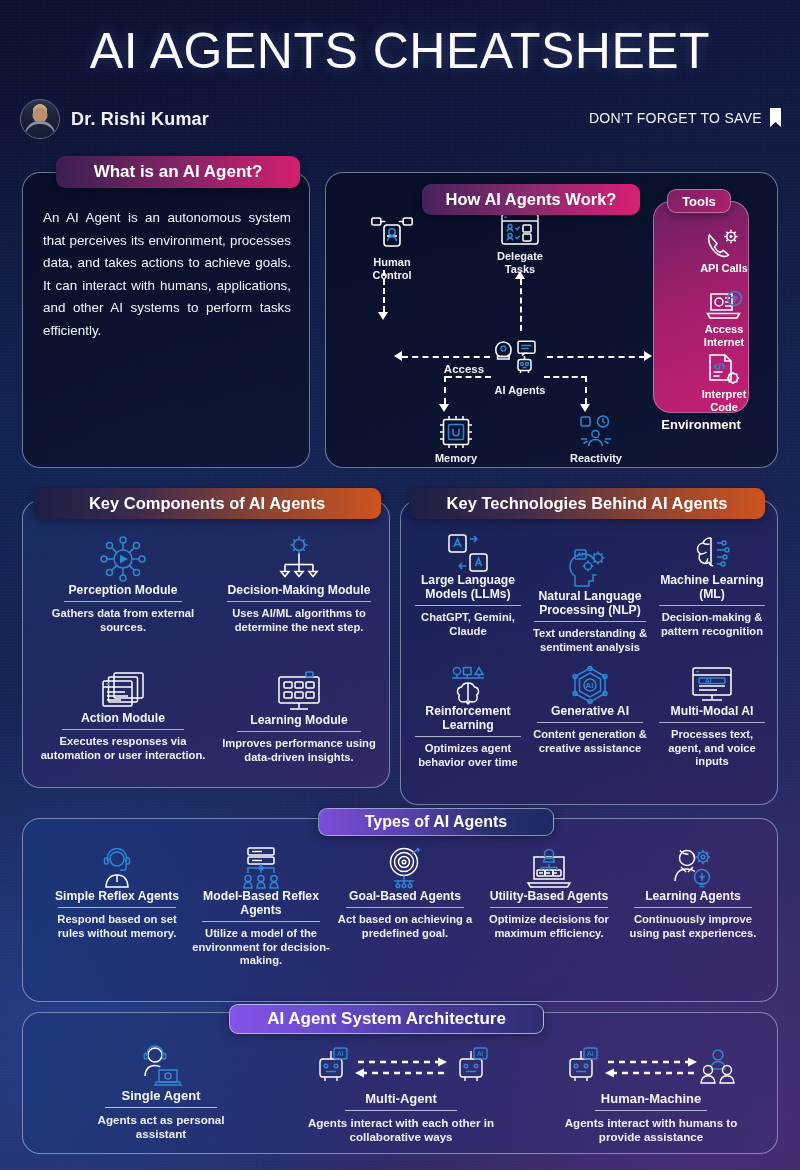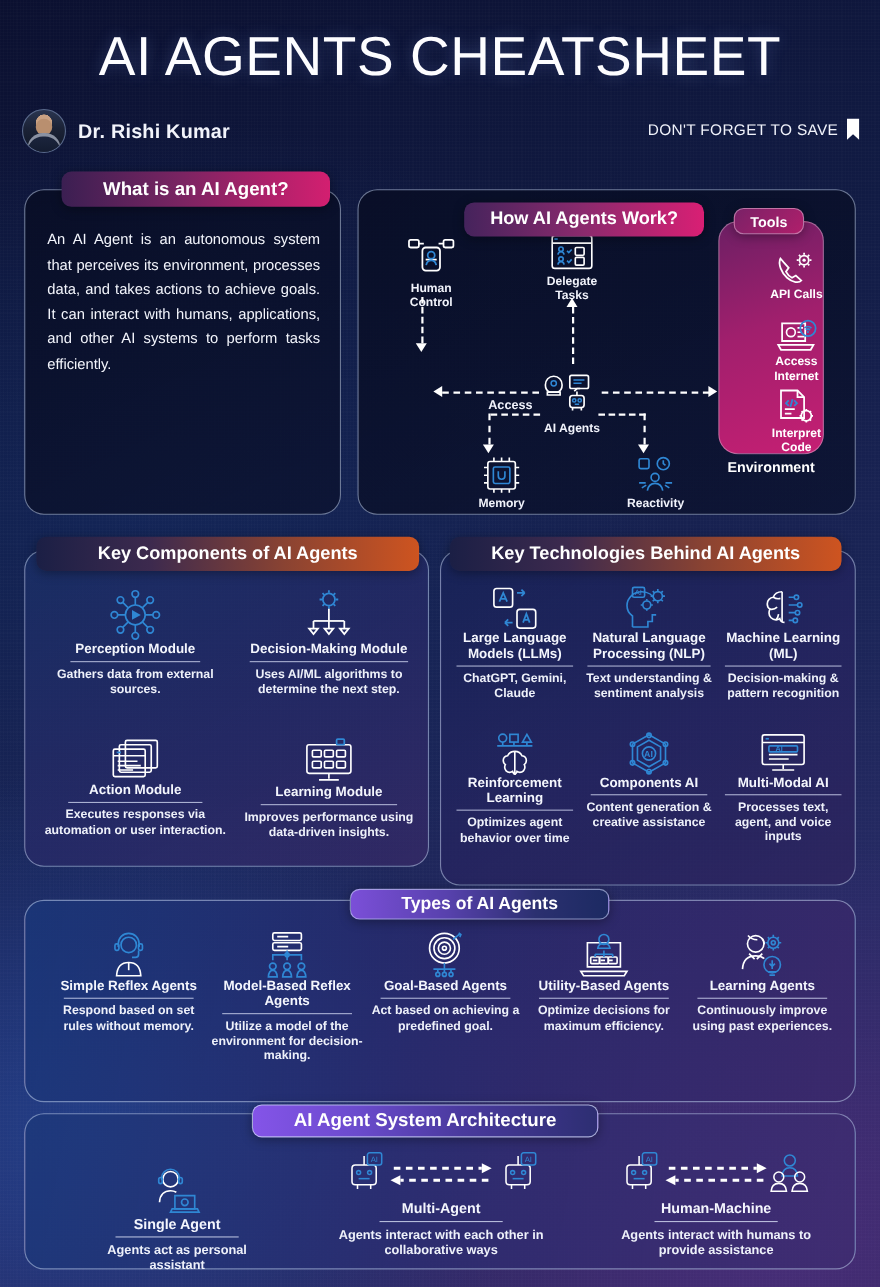--- a/index.html
+++ b/index.html
@@ -473,21 +473,21 @@
           <path d="M28.5 33l3-8 3 8M29.8 30.5h4.2"></path>
           <path d="M23 6h7M30 6l-3-3M30 6l-3 3"></path>
           <path d="M19 33h-7M12 33l3-3M12 33l3 3"></path>
         </g>
       </svg>
       <div class="title">Large Language Models (LLMs)</div>
       <div class="rule" style="width:106px"></div>
       <div class="desc">ChatGPT, Gemini, Claude</div>
     </div>
 
-    <div class="cell" style="left:130px; top:32px; width:118px;">
+    <div class="cell" style="left:130px; top:48px; width:118px;">
       <svg class="ico" width="46" height="40" viewBox="0 0 46 40">
         <g fill="none" stroke="#2f87d4" stroke-width="1.5">
           <path d="M8 37V27c-3-2-5-5.5-5-9.5C3 10.5 9 5 16.5 5c5.5 0 10.3 3.2 12.3 8"></path>
           <path d="M8 37h14v-5h4v-6h3.5"></path>
           <rect x="8" y="1" width="11" height="9" rx="1.5"></rect>
           <circle cx="31" cy="9" r="4.2"></circle>
           <path d="M31 2.5v2M31 13.5v2M24.5 9h2M35.5 9h2M26.4 4.4l1.4 1.4M34.2 12.2l1.4 1.4M35.6 4.4l-1.4 1.4M27.8 12.2l-1.4 1.4"></path>
           <circle cx="21" cy="17" r="3.6"></circle>
           <path d="M21 11.5v1.6M21 20.6v1.6M15.5 17h1.6M24.9 17h1.6"></path>
         </g>
@@ -546,21 +546,21 @@
           <circle cx="20" cy="19" r="6"></circle>
           <circle cx="20" cy="2.5" r="2"></circle>
             <circle cx="35" cy="10.5" r="2"></circle>
             <circle cx="35" cy="27.5" r="2"></circle>
           <circle cx="20" cy="35.5" r="2"></circle>
             <circle cx="5" cy="27.5" r="2"></circle>
             <circle cx="5" cy="10.5" r="2"></circle>
         </g>
         <text x="15.5" y="22" font-family="Liberation Sans, sans-serif" font-size="8" font-weight="bold" fill="#2f87d4">AI</text>
       </svg>
-      <div class="title">Components AI</div>
+      <div class="title">Generative AI</div>
       <div class="rule" style="width:106px"></div>
       <div class="desc">Content generation &amp; creative assistance</div>
     </div>
 
     <div class="cell" style="left:252px; top:165px; width:118px;">
       <svg class="ico" width="44" height="38" viewBox="0 0 44 38">
         <g fill="none" stroke="#ffffff" stroke-width="1.5">
           <rect x="3" y="2" width="38" height="27" rx="2"></rect>
           <path d="M3 9h38"></path>
           <path d="M22 29v4M12 34h20"></path>
@@ -686,21 +686,21 @@
       </svg>
       <div class="title">Learning Agents</div>
       <div class="rule" style="width:118px"></div>
       <div class="desc">Continuously improve using past experiences.</div>
     </div>
   </div>
   <div class="pill purple" id="types-pill">Types of AI Agents</div>
 
   <div class="panel" id="arch-panel">
 
-    <div class="arch-cell" style="left:48px; top:48px; width:180px;">
+    <div class="arch-cell" style="left:48px; top:31px; width:180px;">
       <svg class="ico" width="48" height="44" viewBox="0 0 48 44">
         <g fill="none" stroke="#ffffff" stroke-width="1.5">
           <circle cx="18" cy="11" r="7"></circle>
           <path d="M8 32c.4-7 4.5-10.5 10-10.5 2 0 3.8.5 5.3 1.4"></path>
         </g>
         <g fill="none" stroke="#2f87d4" stroke-width="1.5">
           <path d="M10 12V9.5C10 5.4 13.5 2 18 2s8 3.4 8 7.5V12"></path>
           <rect x="7.3" y="9.5" width="3.2" height="5.5" rx="1.6"></rect>
           <rect x="25.5" y="9.5" width="3.2" height="5.5" rx="1.6"></rect>
           <path d="M22 26h18v12H22z"></path>

